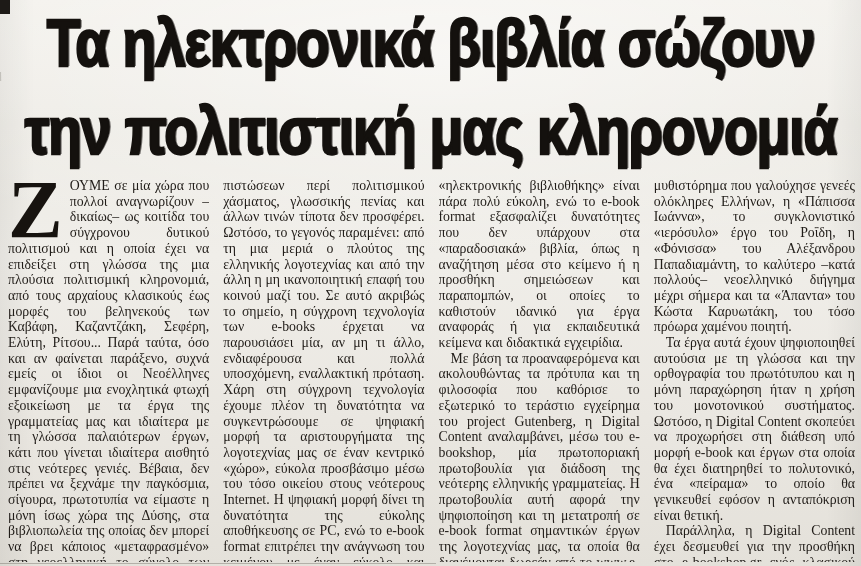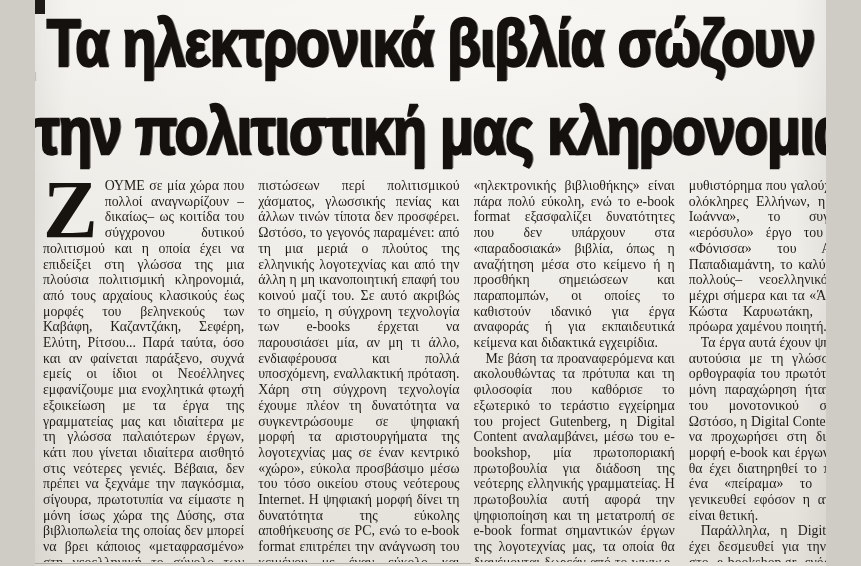--- a/index.html
+++ b/index.html
@@ -1,20 +1,20 @@
 <!DOCTYPE html>
 <html><head>
 <meta charset="utf-8">
 <style>
   html, body { margin: 0; padding: 0; }
   body { background: #cfccc6; }
 
   .page {
     position: relative;
-    width: 791px;
+    width: 861px;
     height: 566px;
     margin: 0 auto;
     overflow: hidden;
     background:
       linear-gradient(180deg, #f3f1ec 0%, #edebe5 22%, #f0eee9 45%, #eae7e1 74%, #e4e1da 100%);
     color: #1b1815;
     font-family: "Liberation Serif", "DejaVu Serif", serif;
   }
 
   

